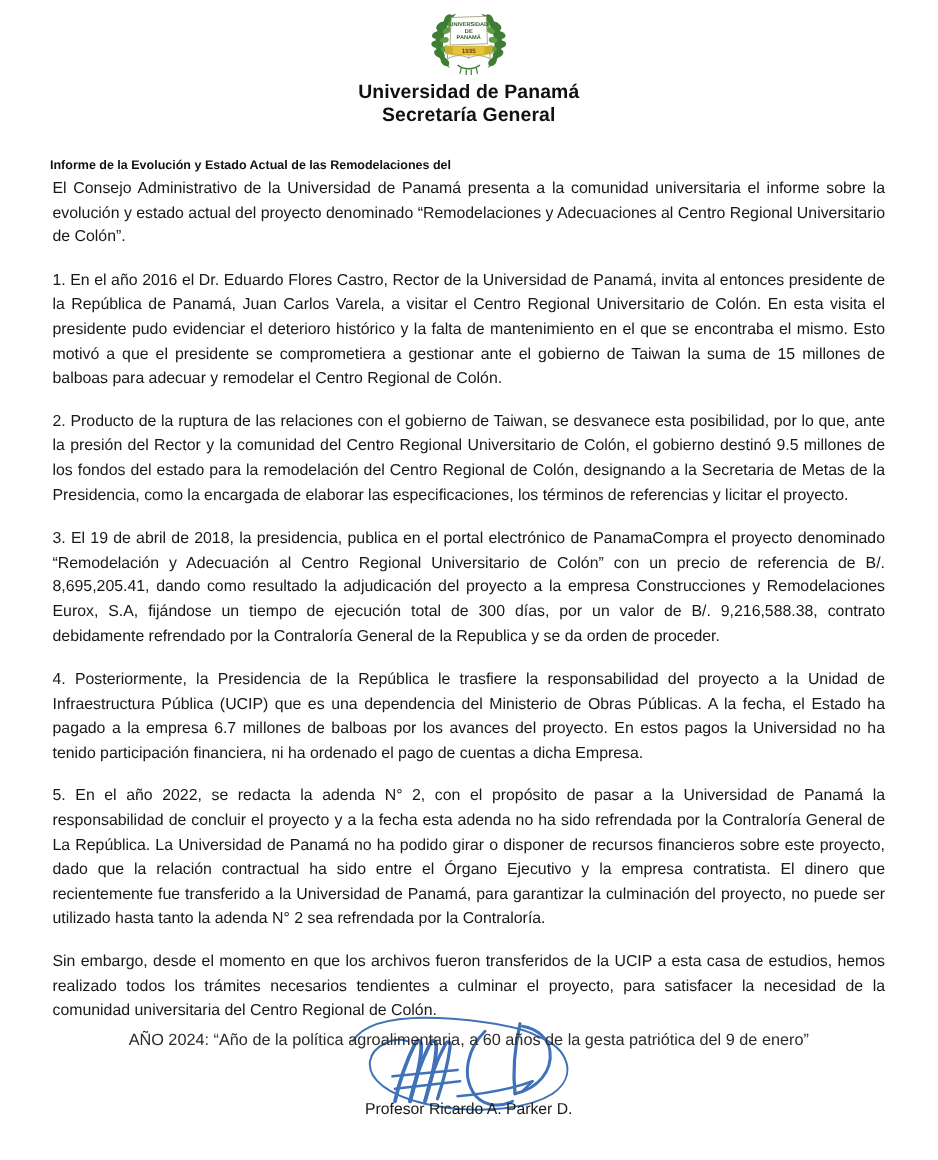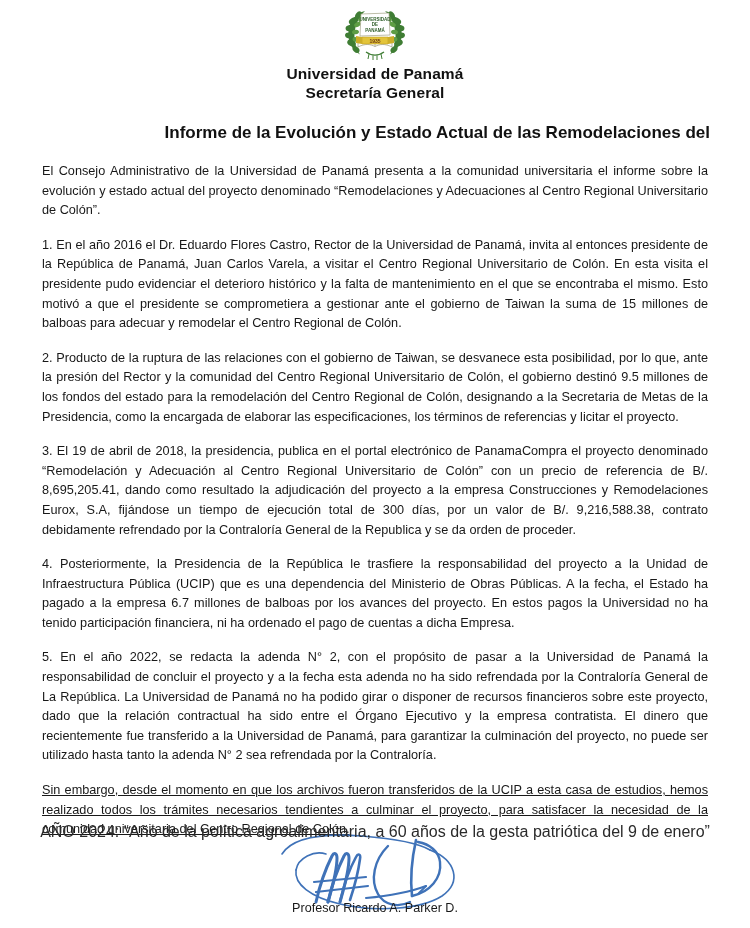--- a/index.html
+++ b/index.html
@@ -44,44 +44,43 @@
     text-align: center;
     font-weight: bold;
     font-size: 15.5px;
     line-height: 19px;
     color: #111111;
     letter-spacing: 0.1px;
   }
   .org-title .line2 { display: block; text-align: center; }
 
   .doc-title {
-    text-align: right;
+    text-align: left;
     font-weight: bold;
-    font-size: 17px;
+    font-size: 10px;
     line-height: 17px;
     margin-top: 22px;
     color: #111111;
   }
   .doc-title .l2 { display: block; }
 
   
   .body-text {
-    margin-top: 21px;
     padding: 0 2px;
   }
   .para {
     font-size: 12.7px;
     line-height: 19.6px;
     text-align: justify;
     text-justify: inter-word;
     margin: 0 0 15px 0;
     color: #181818;
     hyphens: none;
   }
-  .para:last-child { margin-bottom: 0; text-decoration: underline; }
+  .para:last-child { margin-bottom: 0; }
 
   
   .sign-block {
     position: relative;
     margin-top: 12px;
     height: 86px;
   }
   .signature-svg {
     position: absolute;
     left: 50%;
@@ -102,21 +101,21 @@
     color: #181818;
   }
 
   
   .footer {
     position: absolute;
     left: 0;
     right: 0;
     bottom: 14px;
     text-align: center;
-    font-size: 16px;
+    font-size: 13px;
     color: #2a2a2a;
     line-height: 14px;
   }
 </style>
 </head>
 <body>
 
 <div class="page">
 
   <div class="crest-wrap">

